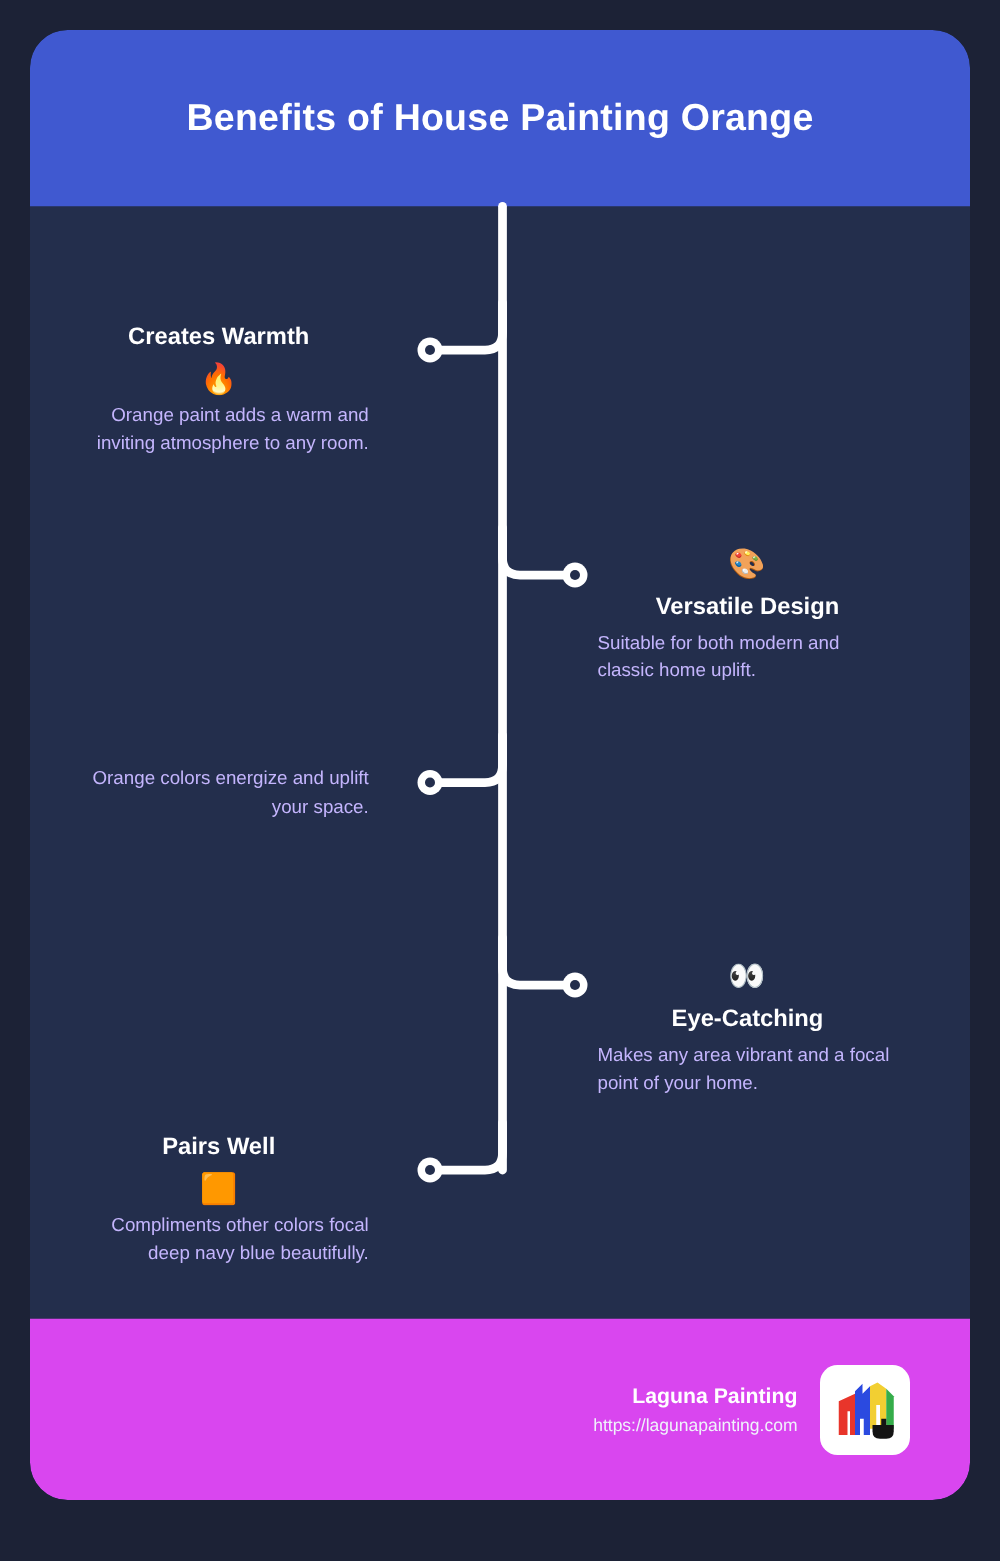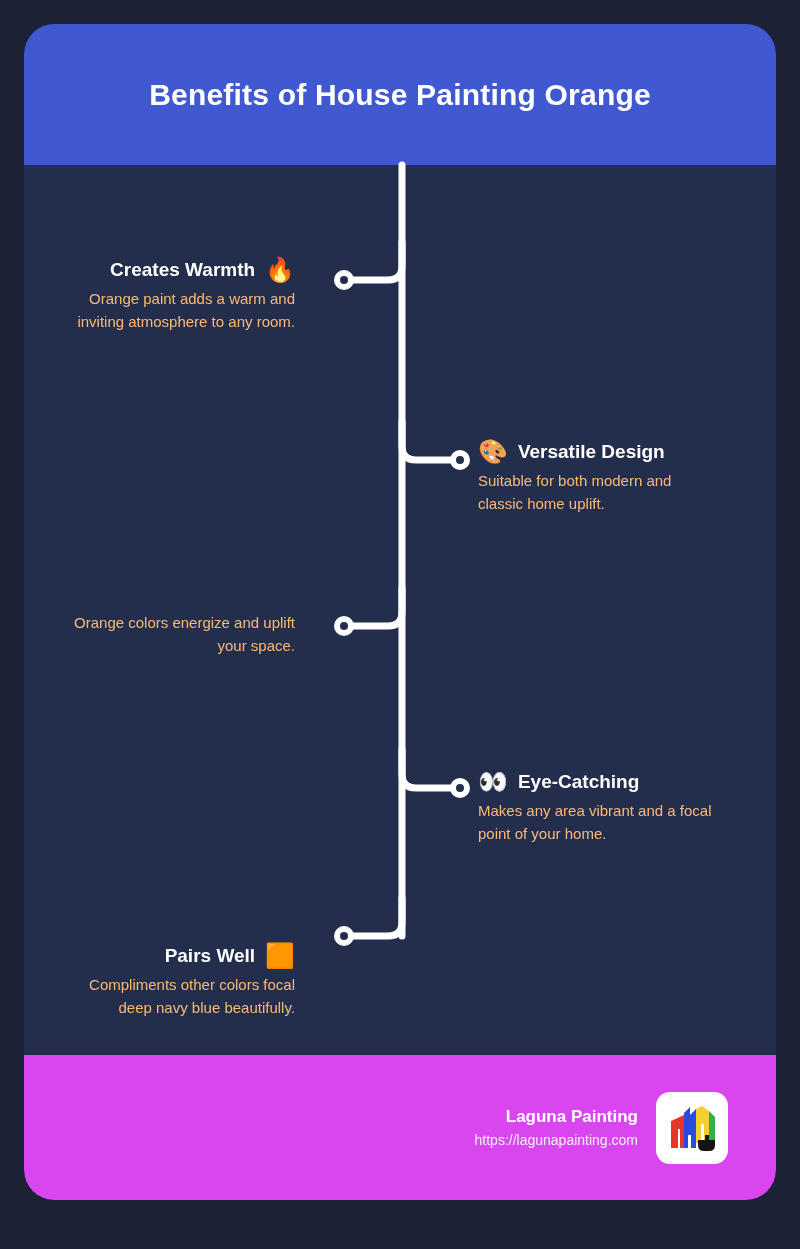--- a/index.html
+++ b/index.html
@@ -138,37 +138,38 @@
     display: block;
   }
   .item-left .item-body { text-align: right; }
   .item-right .item-body { text-align: left; }
 
   .item-head {
     display: flex;
     align-items: center;
     gap: 10px;
     white-space: nowrap;
+    flex-direction: column;
   }
   .item-left .item-head { justify-content: flex-end; }
   .item-right .item-head { justify-content: flex-start; }
 
   .item-title {
     font-size: 19px;
     font-weight: bold;
     color: #ffffff;
     line-height: 1.25;
   }
   .item-emoji {
     font-size: 24px;
     line-height: 1;
   }
   .item-desc {
     font-size: 15px;
-    color: #fdba74;
+    color: #c4b5fd;
     line-height: 1.5;
     margin-top: 6px;
     max-width: 240px;
   }
   .item-left .item-desc { margin-left: auto; }
   .item-right .item-desc { margin-right: auto; }
 </style>
 </head>
 <body>
 
@@ -267,21 +268,21 @@
   <div class="item item-right" style="top:770px;">
     <div class="item-body">
       <div class="item-head">
         <span class="item-emoji">👀</span>
         <span class="item-title">Eye-Catching</span>
       </div>
       <div class="item-desc">Makes any area vibrant and a focal point of your home.</div>
     </div>
   </div>
 
-  <div class="item item-left" style="top:906px;margin-top:38px;">
+  <div class="item item-left" style="top:906px;">
     <div class="item-body">
       <div class="item-head">
         <span class="item-title">Pairs Well</span>
         <span class="item-emoji">🟧</span>
       </div>
       <div class="item-desc">Compliments other colors focal deep navy blue beautifully.</div>
     </div>
   </div>
 
 </div>

